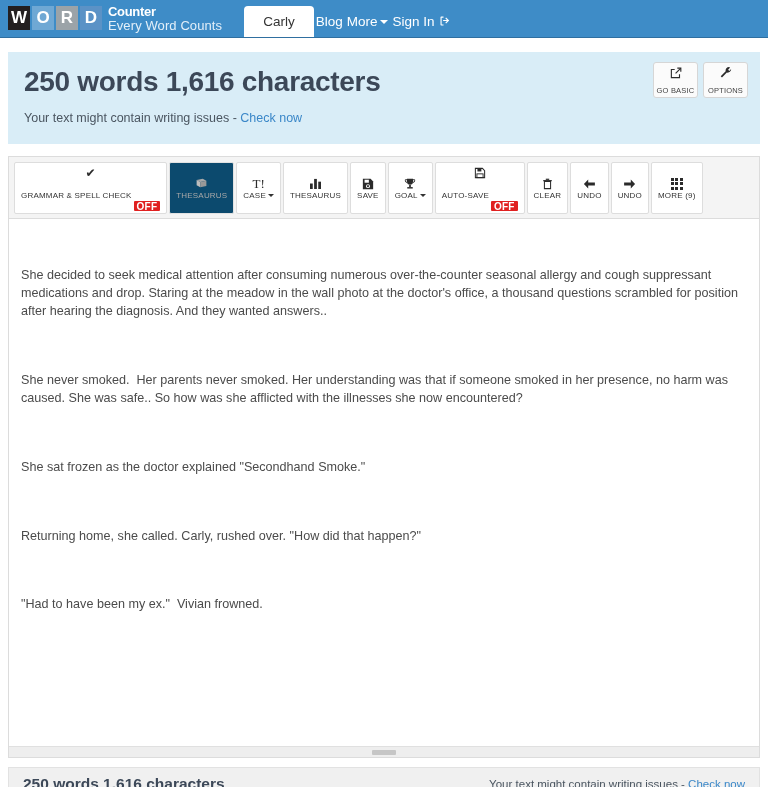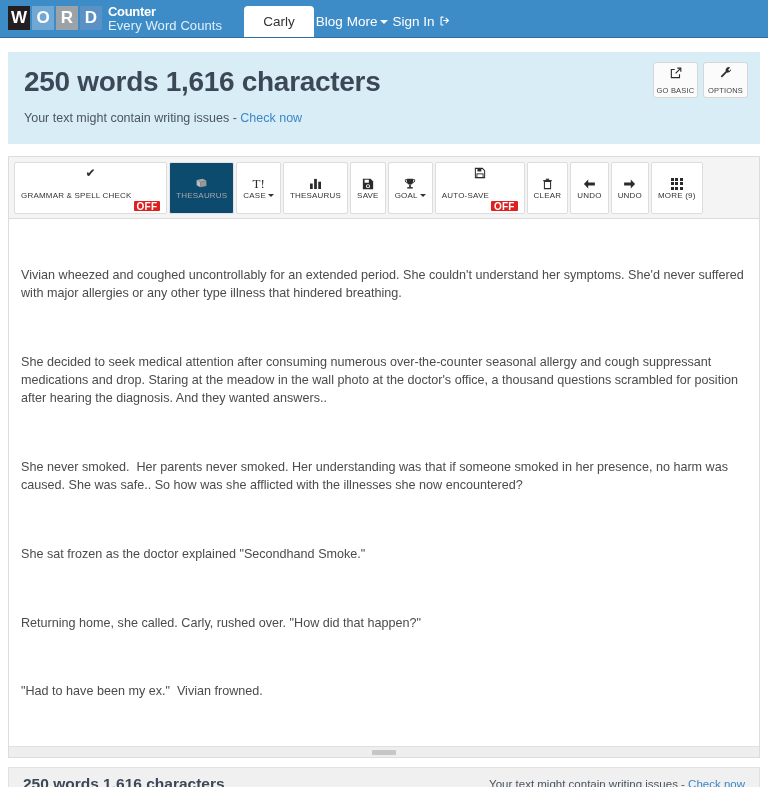--- a/index.html
+++ b/index.html
@@ -452,21 +452,20 @@
           <i></i>
         </span>
     </span>
     <span class="tb-lbl">MORE (9)</span>
   </div>
 
 </div>
 
 <div class="editor-wrap">
   <div class="editor" contenteditable="true" style="">
-    <p>Vivian wheezed and coughed uncontrollably for an extended period. She couldn't understand her symptoms. She'd never suffered with major allergies or any other type illness that hindered breathing.</p>
     <p>She decided to seek medical attention after consuming numerous over-the-counter seasonal allergy and cough suppressant medications and drop. Staring at the meadow in the wall photo at the doctor's office, a thousand questions scrambled for position after hearing the diagnosis. And they wanted answers..</p>
     <p>She never smoked.  Her parents never smoked. Her understanding was that if someone smoked in her presence, no harm was caused. She was safe.. So how was she afflicted with the illnesses she now encountered?</p>
     <p>She sat frozen as the doctor explained "Secondhand Smoke."</p>
     <p>Returning home, she called. Carly, rushed over. "How did that happen?"</p>
     <p>"Had to have been my ex."  Vivian frowned.</p>
     
     
     
     
     

